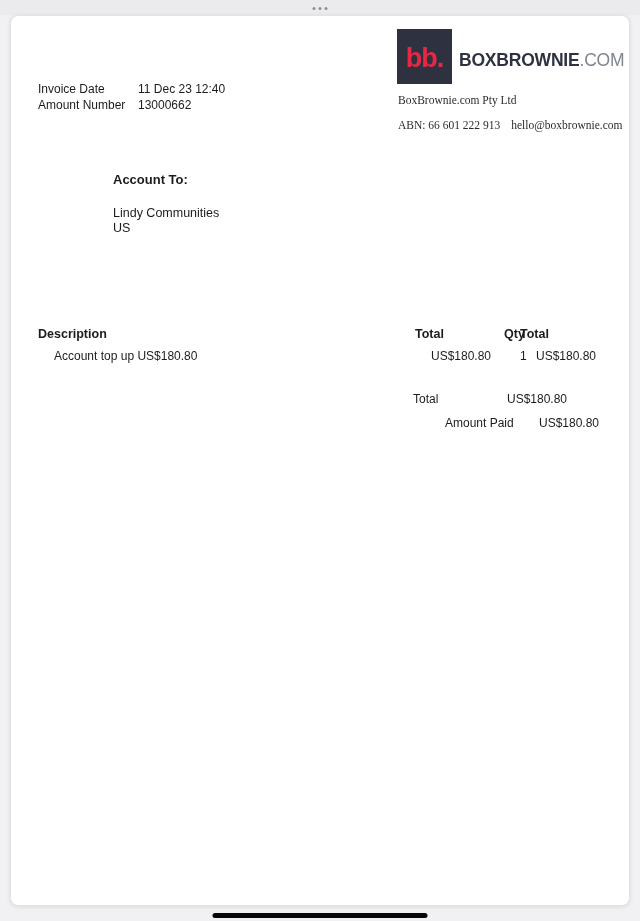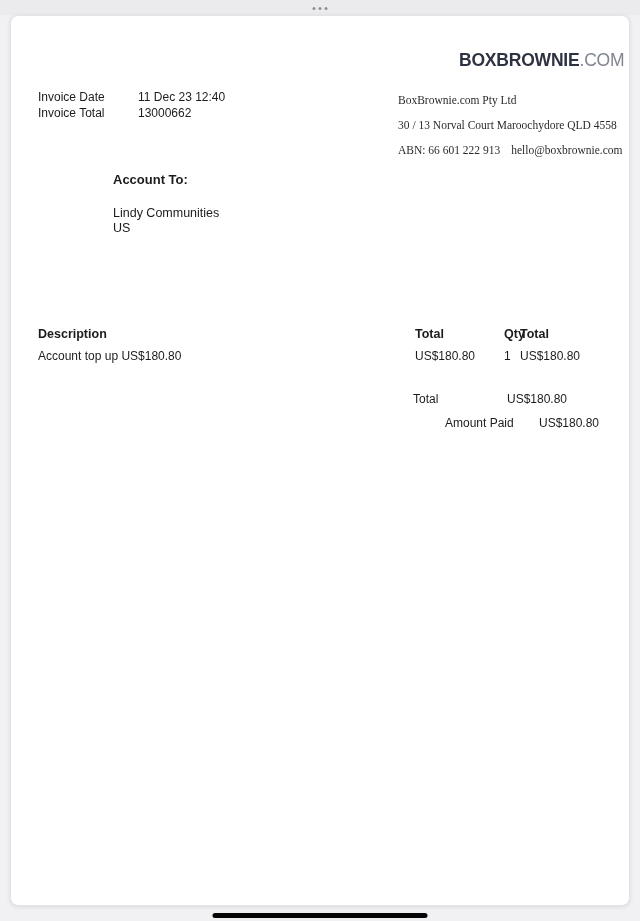--- a/index.html
+++ b/index.html
@@ -33,21 +33,21 @@
     background: #ffffff;
     border: 1px solid #e3e3e5;
     border-radius: 8px;
     box-shadow: 0 1px 4px rgba(0,0,0,0.10);
   }
   .title {
     position: absolute; left: 26px; top: 23px;
     font-size: 34px; font-weight: bold; letter-spacing: -0.5px;
     color: #111; line-height: 36px;
   }
-  .meta { position: absolute; left: 27px; top: 74px; font-size: 12px; }
+  .meta { position: absolute; left: 27px; top: 66px; font-size: 12px; }
   .meta-row { line-height: 15.5px; }
   .meta-label { display: inline-block; width: 100px; }
   .logo-box {
     position: absolute; left: 386px; top: 13px; width: 55px; height: 55px;
     background: var(--logo-bg);
     display: flex; align-items: center; justify-content: center;
   }
   .logo-bb {
     color: var(--brand-red);
     font-size: 27px; font-weight: 800; letter-spacing: -1px;
@@ -66,21 +66,21 @@
   .bill-to { position: absolute; left: 102px; top: 156px; }
   .bill-to-heading { font-size: 13px; font-weight: bold; margin-bottom: 19px; }
   .bill-to-name, .bill-to-country { font-size: 12.5px; line-height: 15px; }
   .cell { position: absolute; font-size: 12px; white-space: nowrap; text-align: center; }
   .cell.head { font-weight: bold; font-size: 12.5px; }
   .col-desc   { left: 27px; }
   .col-amount { left: 404px; }
   .col-qty    { left: 493px; }
   .col-total  { left: 509px; }
   .r-head { top: 311px; }
-  .r-row  { top: 333px; }
+  .r-row  { top: 333px; margin-left: 16px; }
   .sum-row1 { top: 376px; }
   .sum-row2 { top: 400px; margin-left: 32px; }
   .sum-label { left: 402px; }
   .sum-value { left: 496px; }
   .home-indicator {
     position: absolute; left: 50%; transform: translateX(-50%);
     bottom: 3px; width: 215px; height: 5px; border-radius: 3px;
     background: #060606;
   }
 </style>
@@ -96,32 +96,34 @@
 </div>
 
 <div class="sheet">
 
 
   <div class="meta">
     <div class="meta-row">
       <span class="meta-label">Invoice Date</span><span class="meta-value">11 Dec 23 12:40</span>
     </div>
     <div class="meta-row">
-      <span class="meta-label">Invoice Total</span><span class="meta-value">13000662</span>
+      <span class="meta-label">Amount Number</span><span class="meta-value">13000662</span>
     </div>
   </div>
 
+  <div class="logo-box">
+    <span class="logo-bb">bb.</span>
+  </div>
 
   <div class="brand">
     <span class="brand-main">BOXBROWNIE</span><span class="brand-suffix">.COM</span>
   </div>
 
   <div class="company">
     <div class="company-line">BoxBrownie.com Pty Ltd</div>
-    <div class="company-line">30 / 13 Norval Court Maroochydore QLD 4558</div>
     <div class="company-line abn-line">
       <span>ABN: 66 601 222 913</span><span class="email">hello@boxbrownie.com</span>
     </div>
   </div>
 
   <div class="bill-to">
     <div class="bill-to-heading">Account To:</div>
     <div class="bill-to-name">Lindy Communities</div>
     <div class="bill-to-country">US</div>
   </div>

